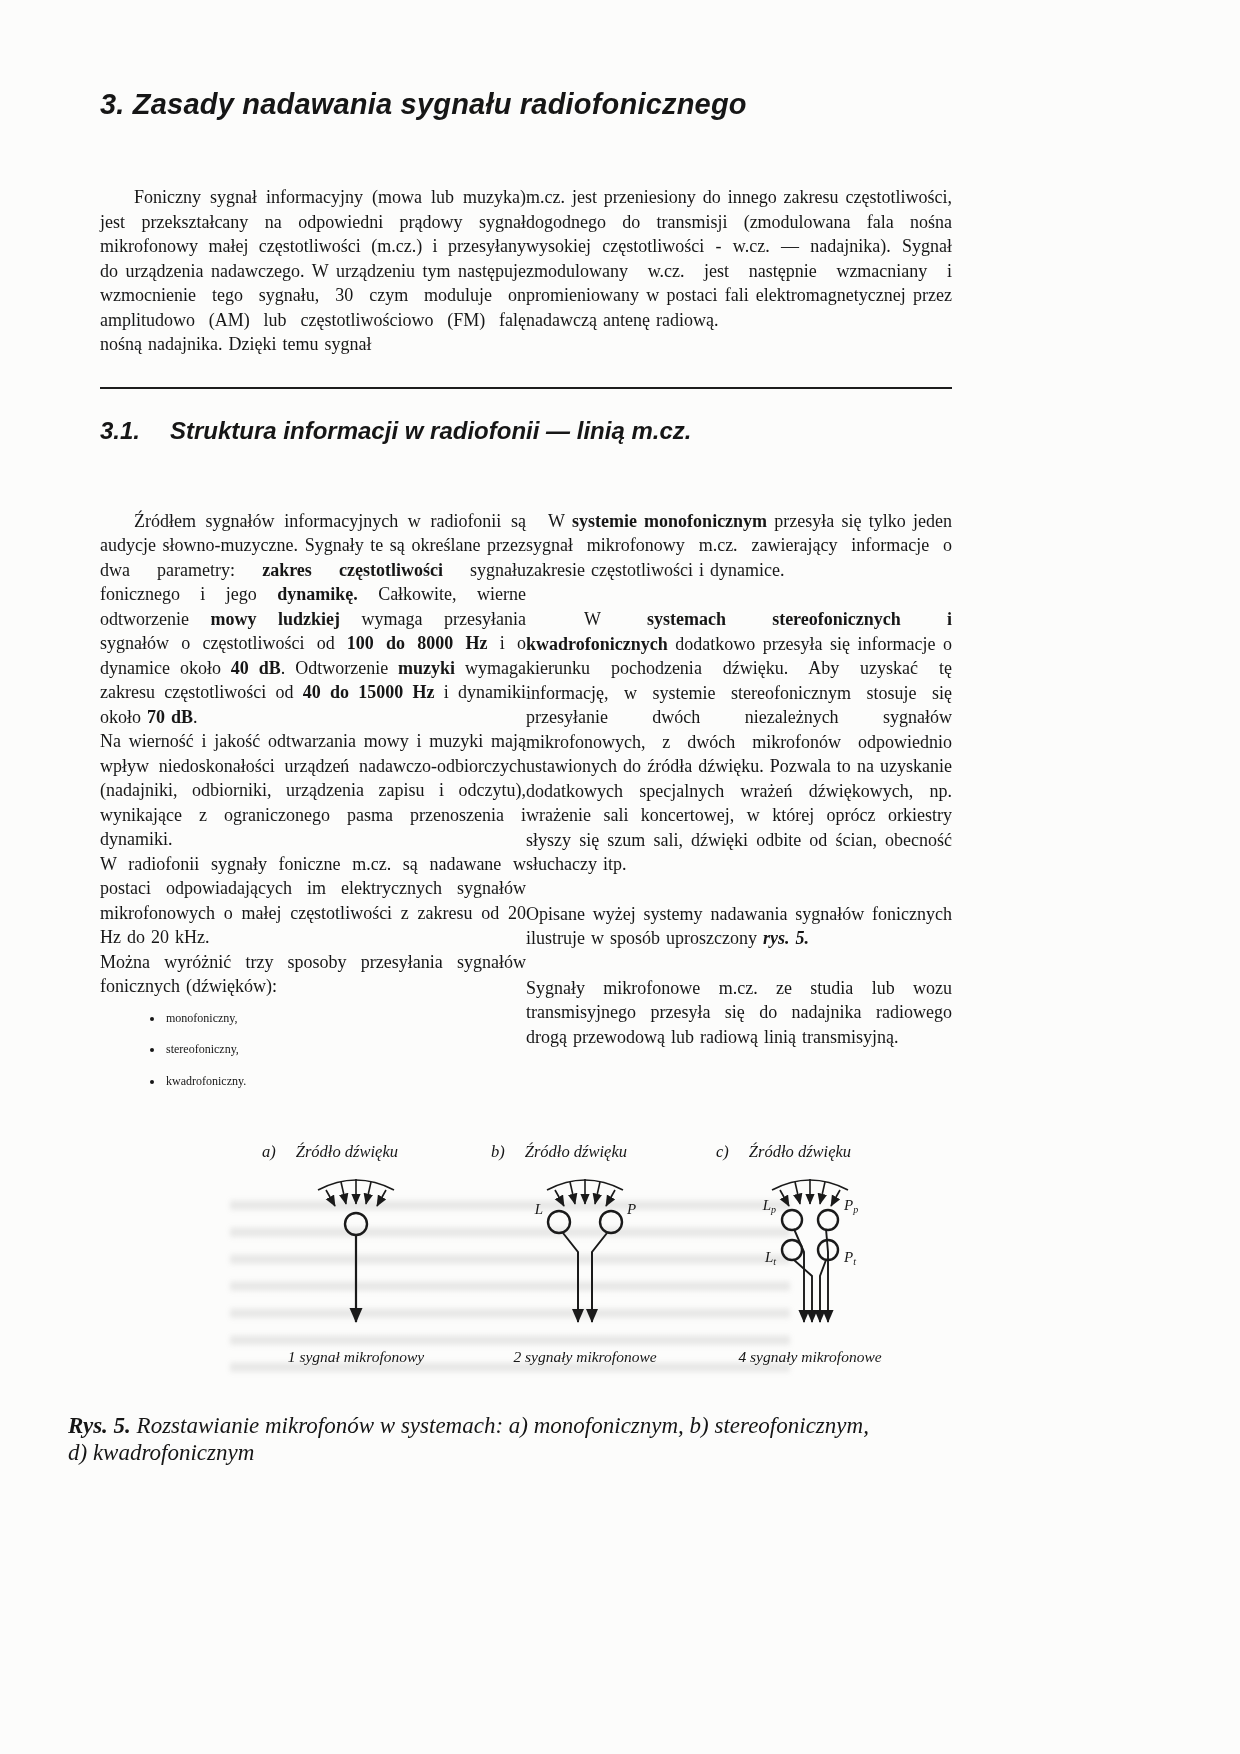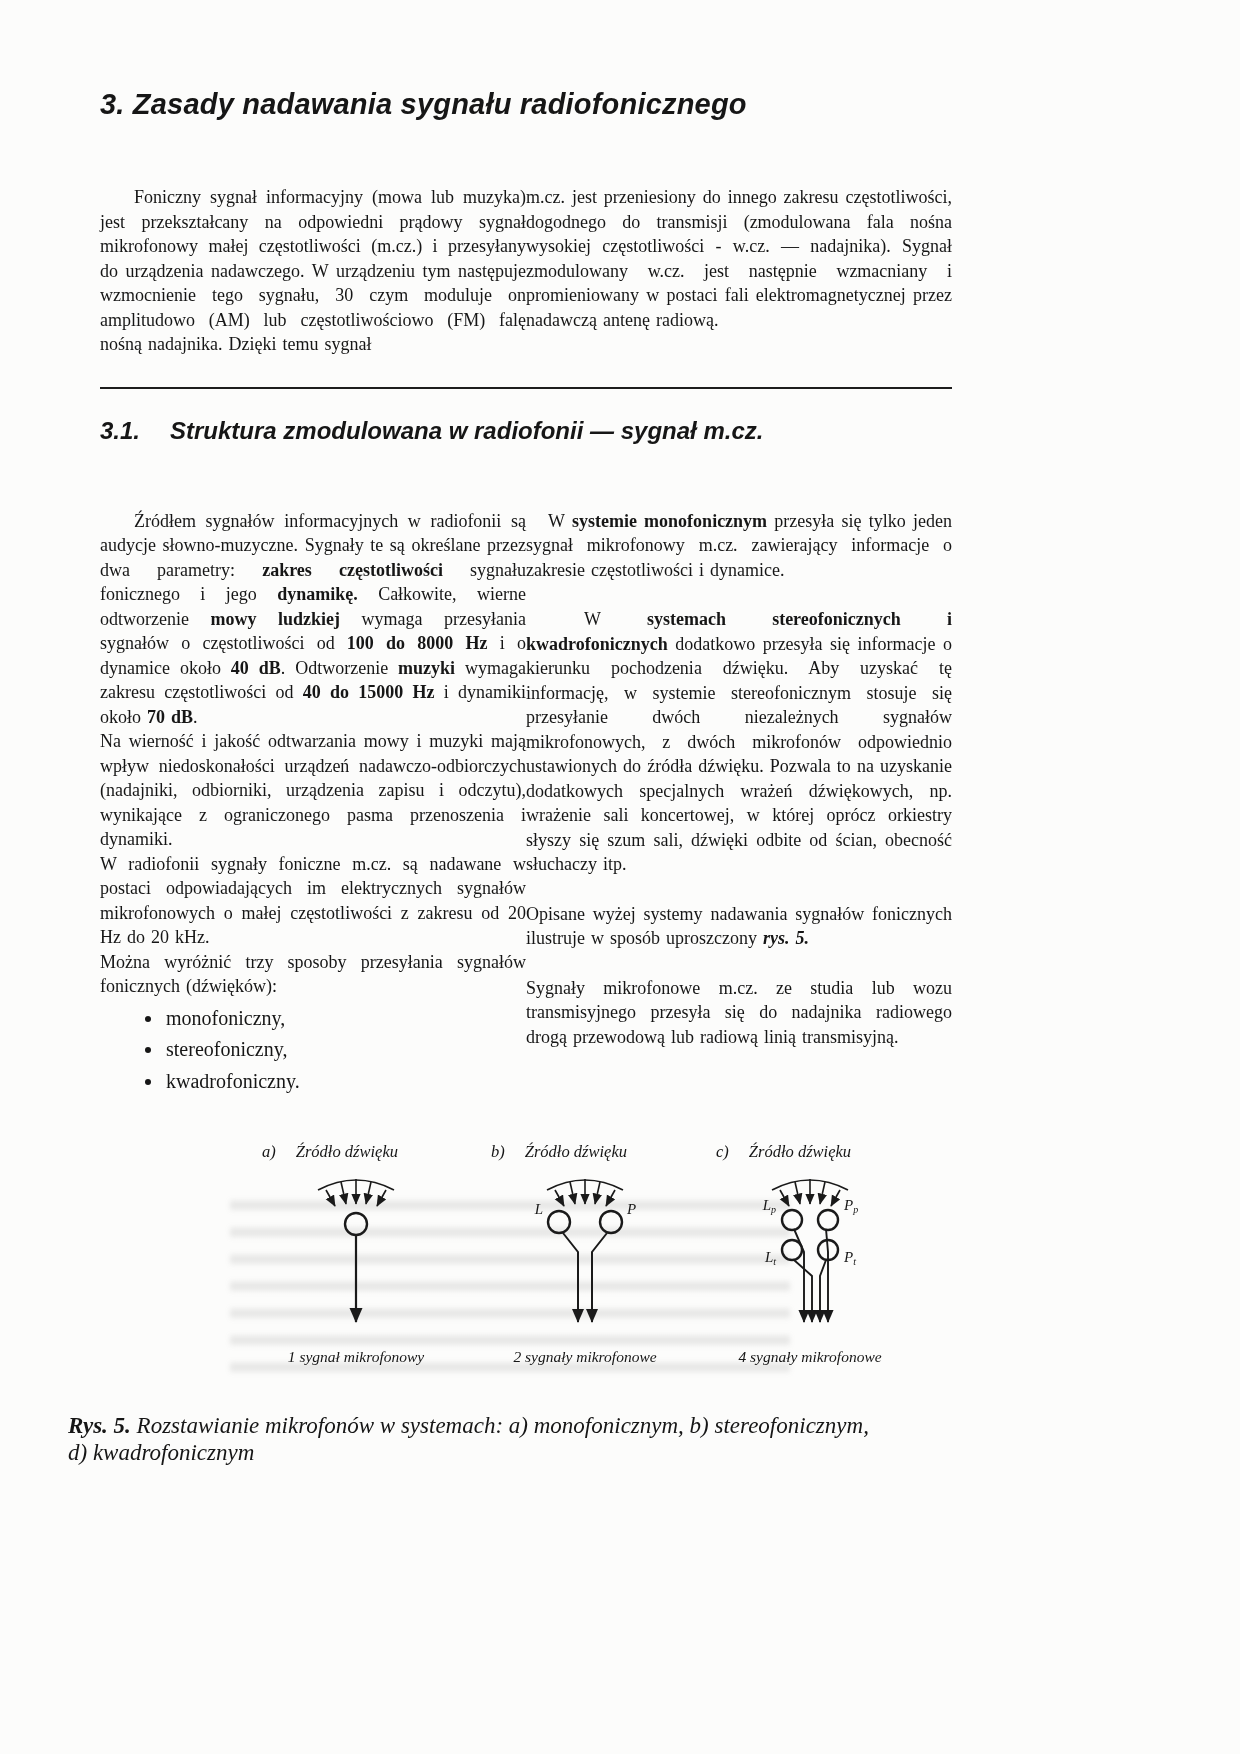--- a/index.html
+++ b/index.html
@@ -40,21 +40,21 @@
   .rule { border: none; border-top: 2px solid #1d1d1d; margin: 30px 0 0 0; }
   .sec-heading {
     font-family: "Liberation Sans", sans-serif;
     font-style: italic;
     font-weight: 700;
     font-size: 24px;
     margin: 28px 0 64px 0;
   }
   .sec-num { display: inline-block; min-width: 70px; }
   .bullets { list-style: disc; margin: 6px 0 0 0; padding-left: 64px; }
-  .bullets li { font-size: 20px; line-height: 24.5px; margin: 7px 0; padding-left: 2px; }
+  .bullets li { font-size: 12px; line-height: 24.5px; margin: 7px 0; padding-left: 2px; }
 
   .figure { position: relative; height: 252px; margin-top: 42px; }
   .panel { position: absolute; top: 0; width: 200px; }
   .panel-a { left: 156px; }
   .panel-b { left: 385px; }
   .panel-c { left: 610px; }
   .panel-head {
     display: flex; align-items: baseline; gap: 20px;
     font-style: italic; font-size: 16.5px;
     padding-left: 6px; margin-bottom: 2px; white-space: nowrap;
@@ -87,21 +87,21 @@
   <h1 class="title">3. Zasady nadawania sygnału radiofonicznego</h1>
 
   <div class="two-col">
     <p class="col para indent"><span>Foniczny sygnał informacyjny (mowa lub muzyka) jest przekształcany na odpowiedni prądowy sygnał mikrofonowy małej częstotliwości (m.cz.) i przesyłany do urządzenia nadawczego. W urządzeniu tym następuje wzmocnienie tego sygnału, 30 czym moduluje on amplitudowo (AM) lub częstotliwościowo (FM) falę nośną nadajnika. Dzięki temu sygnał</span></p>
     <p class="col para"><span>m.cz. jest przeniesiony do innego zakresu częstotliwości, dogodnego do transmisji (zmodulowana fala nośna wysokiej częstotliwości - w.cz. — nadajnika). Sygnał zmodulowany w.cz. jest następnie wzmacniany i promieniowany w postaci fali elektromagnetycznej przez nadawczą antenę radiową.</span></p>
   </div>
 
   <hr class="rule">
 
   <h2 class="sec-heading">
-    <span class="sec-num">3.1.</span><span class="sec-title">Struktura zmodulowana w radiofonii — sygnał m.cz.</span>
+    <span class="sec-num">3.1.</span><span class="sec-title">Struktura informacji w radiofonii — linią m.cz.</span>
   </h2>
 
   <div class="two-col">
     <div class="col">
       <p class="para indent"><span>Źródłem sygnałów informacyjnych w radiofonii są audycje słowno-muzyczne. Sygnały te są określane przez dwa parametry: </span><span class="b">zakres częstotliwości</span><span> sygnału fonicznego i jego </span><span class="b">dynamikę.</span><span> Całkowite, wierne odtworzenie </span><span class="b">mowy ludzkiej</span><span> wymaga przesyłania sygnałów o częstotliwości od </span><span class="b">100 do 8000 Hz</span><span> i o dynamice około </span><span class="b">40 dB</span><span>. Odtworzenie </span><span class="b">muzyki</span><span> wymaga zakresu częstotliwości od </span><span class="b">40 do 15000 Hz</span><span> i dynamiki około </span><span class="b">70 dB</span><span>.</span></p>
       <p class="para"><span>Na wierność i jakość odtwarzania mowy i muzyki mają wpływ niedoskonałości urządzeń nadawczo-odbiorczych (nadajniki, odbiorniki, urządzenia zapisu i odczytu), wynikające z ograniczonego pasma przenoszenia i dynamiki.</span></p>
       <p class="para"><span>W radiofonii sygnały foniczne m.cz. są nadawane w postaci odpowiadających im elektrycznych sygnałów mikrofonowych o małej częstotliwości z zakresu od 20 Hz do 20 kHz.</span></p>
       <p class="para"><span>Można wyróżnić trzy sposoby przesyłania sygnałów fonicznych (dźwięków):</span></p>
       <ul class="bullets">
         <li>monofoniczny,</li>

